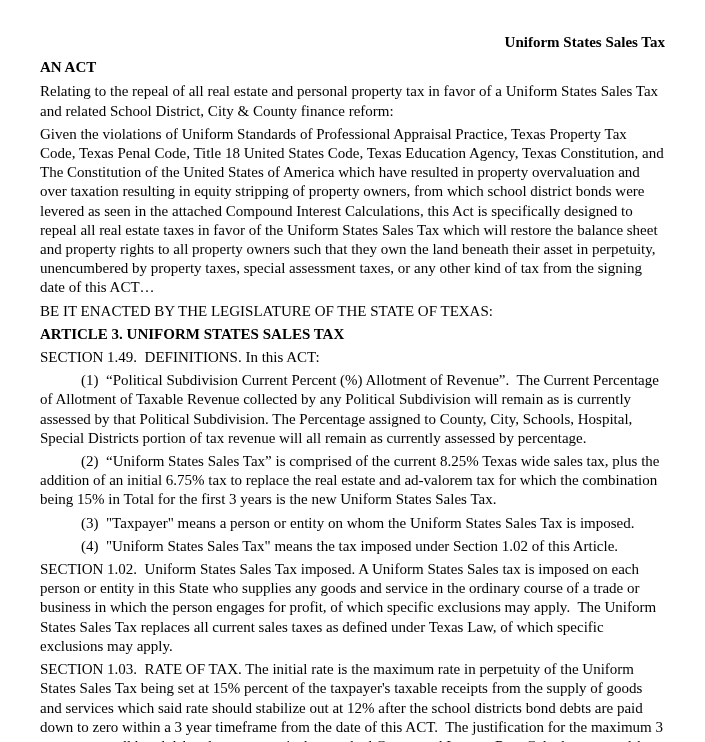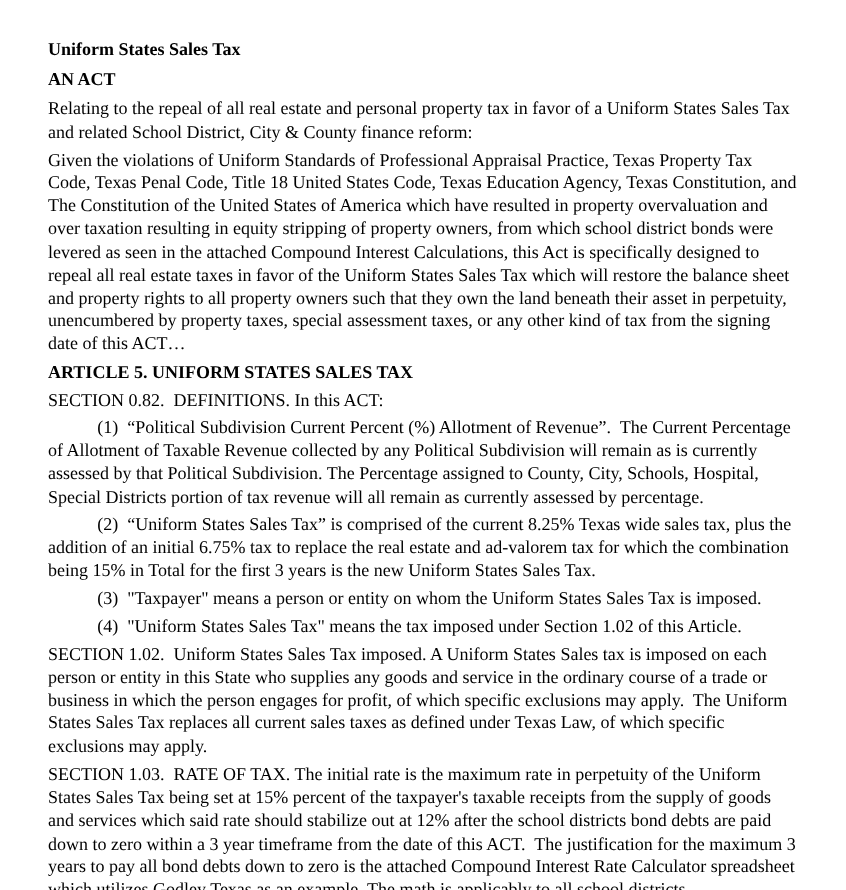--- a/index.html
+++ b/index.html
@@ -17,21 +17,21 @@
   .page {
     box-sizing: border-box;
     width: 705px;
     height: 742px;
     padding: 33px 40px 0 40px;
     background: #ffffff;
     font-size: 15px;
     line-height: 19.2px;
   }
   .doc-title {
-    text-align: left;
+    text-align: right;
     font-weight: bold;
     margin: 0;
   }
   .act-heading {
     font-weight: bold;
     margin: 6px 0 0 0;
   }
   .para {
     margin: 4px 0 0 0;
     white-space: pre-wrap;
@@ -53,24 +53,25 @@
 <div class="page">
 
   <div class="doc-title">Uniform States Sales Tax</div>
 
   <div class="act-heading">AN ACT</div>
 
   <p class="para first-body">Relating to the repeal of all real estate and personal property tax in favor of a Uniform States Sales Tax and related School District, City &amp; County finance reform:</p>
 
   <p class="para">Given the violations of Uniform Standards of Professional Appraisal Practice, Texas Property Tax Code, Texas Penal Code, Title 18 United States Code, Texas Education Agency, Texas Constitution, and The Constitution of the United States of America which have resulted in property overvaluation and over taxation resulting in equity stripping of property owners, from which school district bonds were levered as seen in the attached Compound Interest Calculations, this Act is specifically designed to repeal all real estate taxes in favor of the Uniform States Sales Tax which will restore the balance sheet and property rights to all property owners such that they own the land beneath their asset in perpetuity, unencumbered by property taxes, special assessment taxes, or any other kind of tax from the signing date of this ACT…</p>
 
+  <p class="para">BE IT ENACTED BY THE LEGISLATURE OF THE STATE OF TEXAS:</p>
 
-  <p class="para bold-heading">ARTICLE 5. UNIFORM STATES SALES TAX</p>
+  <p class="para bold-heading">ARTICLE 3. UNIFORM STATES SALES TAX</p>
 
-  <p class="para">SECTION 0.82.  DEFINITIONS. In this ACT:</p>
+  <p class="para">SECTION 1.49.  DEFINITIONS. In this ACT:</p>
 
   <p class="para numbered-item">(1)  “Political Subdivision Current Percent (%) Allotment of Revenue”.  The Current Percentage of Allotment of Taxable Revenue collected by any Political Subdivision will remain as is currently assessed by that Political Subdivision. The Percentage assigned to County, City, Schools, Hospital, Special Districts portion of tax revenue will all remain as currently assessed by percentage.</p>
 
   <p class="para numbered-item">(2)  “Uniform States Sales Tax” is comprised of the current 8.25% Texas wide sales tax, plus the addition of an initial 6.75% tax to replace the real estate and ad-valorem tax for which the combination being 15% in Total for the first 3 years is the new Uniform States Sales Tax.</p>
 
   <p class="para numbered-item">(3)  "Taxpayer" means a person or entity on whom the Uniform States Sales Tax is imposed.</p>
 
   <p class="para numbered-item">(4)  "Uniform States Sales Tax" means the tax imposed under Section 1.02 of this Article.</p>
 
   <p class="para">SECTION 1.02.  Uniform States Sales Tax imposed. A Uniform States Sales tax is imposed on each person or entity in this State who supplies any goods and service in the ordinary course of a trade or business in which the person engages for profit, of which specific exclusions may apply.  The Uniform States Sales Tax replaces all current sales taxes as defined under Texas Law, of which specific exclusions may apply.</p>

